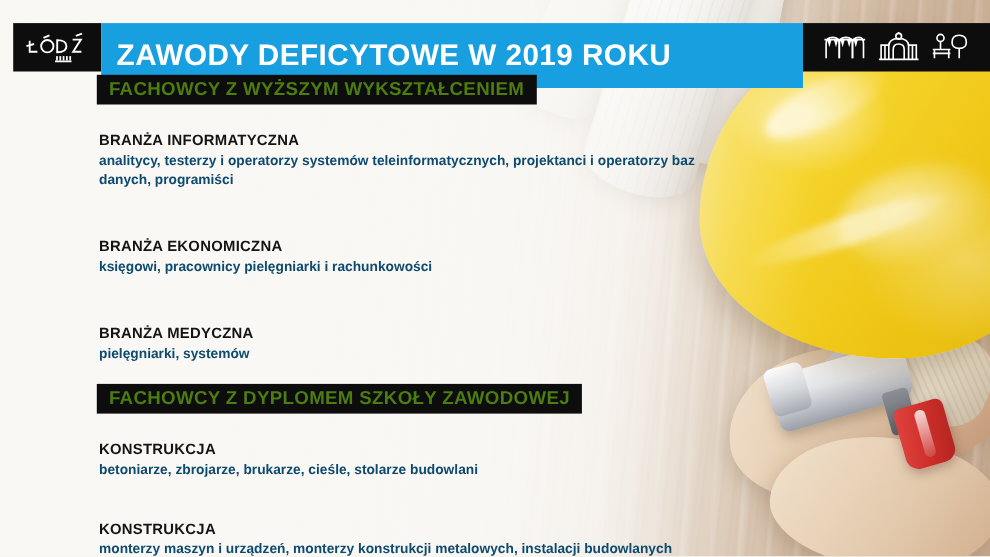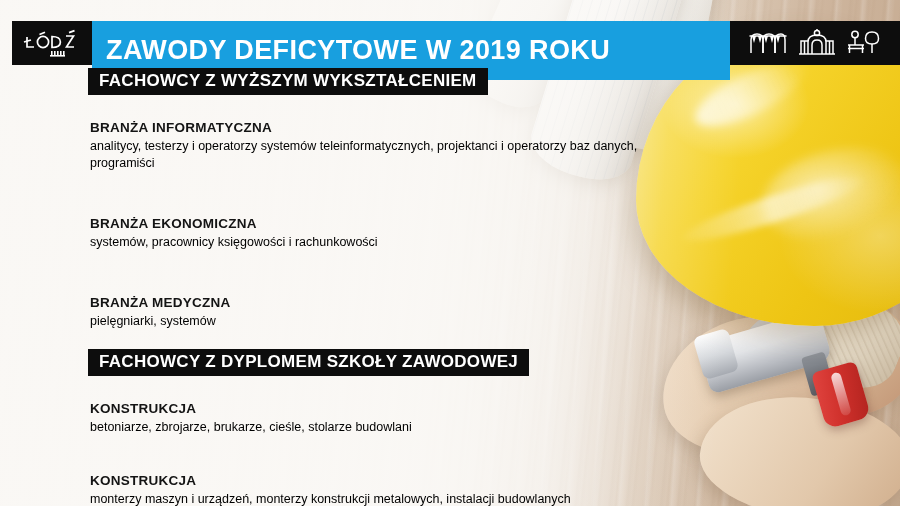--- a/index.html
+++ b/index.html
@@ -192,35 +192,35 @@
     flex: 1 1 auto; height: 44px; background: #0d0d0d;
     display: flex; align-items: center; justify-content: space-around; padding: 0 14px;
   }
   .icon-bar svg { display: block; }
 
   
 
   .content { position: absolute; left: 0; top: 68px; width: 900px; }
 
   .section-head {
-    display: inline-block; background: #0d0d0d; color: #ffffff;
+    display: inline-block; background: #0d0d0d; color: #4d7c0f;
     font-size: 17px; font-weight: 700; letter-spacing: .3px;
     padding: 3px 11px 4px 11px; margin-left: 88px; line-height: 1.15;
     white-space: nowrap;
   }
 
   .entry { margin-left: 90px; margin-top: 25px; }
   .entry.tight { margin-top: 12px; }
 
   .entry-title {
     color: #141414; font-size: 13.5px; font-weight: 700; letter-spacing: .25px;
     line-height: 1.2; margin-bottom: 2px;
   }
   .entry-desc {
-    color: #000000; font-size: 12.5px; font-weight: 400; line-height: 1.42;
+    color: #0c4a6e; font-size: 12.5px; font-weight: 700; line-height: 1.42;
     max-width: 580px;
   }
 
   .gap-1 { height: 12px; }
   .gap-2 { height: 18px; }
 </style>
 </head>
 <body>
 
 <div id="infographic">
@@ -336,21 +336,21 @@
 
       <div class="entry">
         <div class="entry-title">BRANŻA INFORMATYCZNA</div>
         <div class="entry-desc">analitycy, testerzy i operatorzy systemów teleinformatycznych, projektanci i operatorzy baz danych, programiści</div>
       </div>
 
       <div class="gap-2"></div>
 
       <div class="entry">
         <div class="entry-title">BRANŻA EKONOMICZNA</div>
-        <div class="entry-desc">systemów, pracownicy księgowości i rachunkowości</div>
+        <div class="entry-desc">księgowi, pracownicy pielęgniarki i rachunkowości</div>
       </div>
 
       <div class="gap-2"></div>
 
       <div class="entry">
         <div class="entry-title">BRANŻA MEDYCZNA</div>
         <div class="entry-desc">pielęgniarki, systemów</div>
       </div>
     </div>
 

